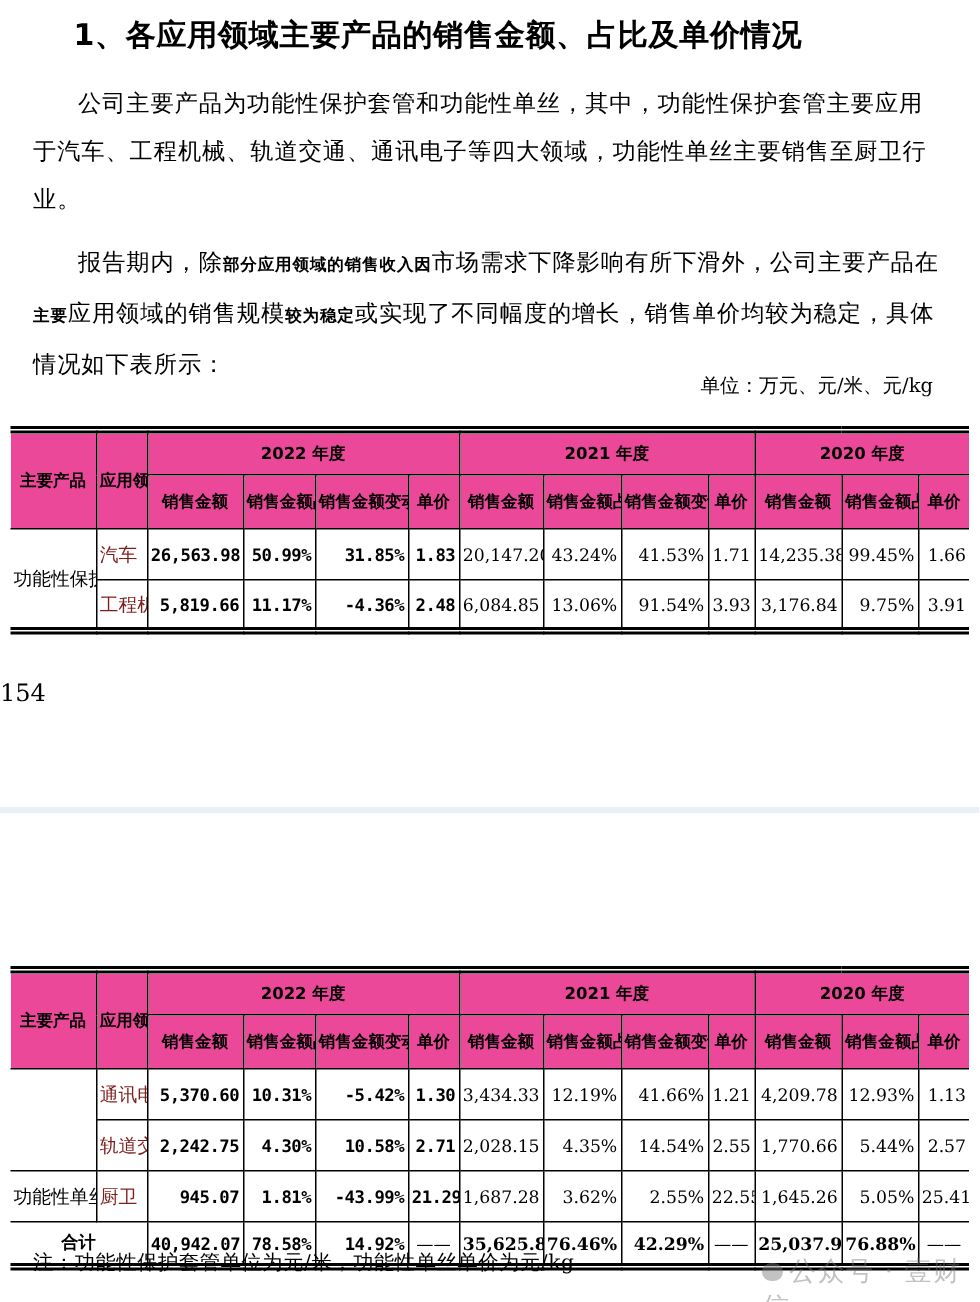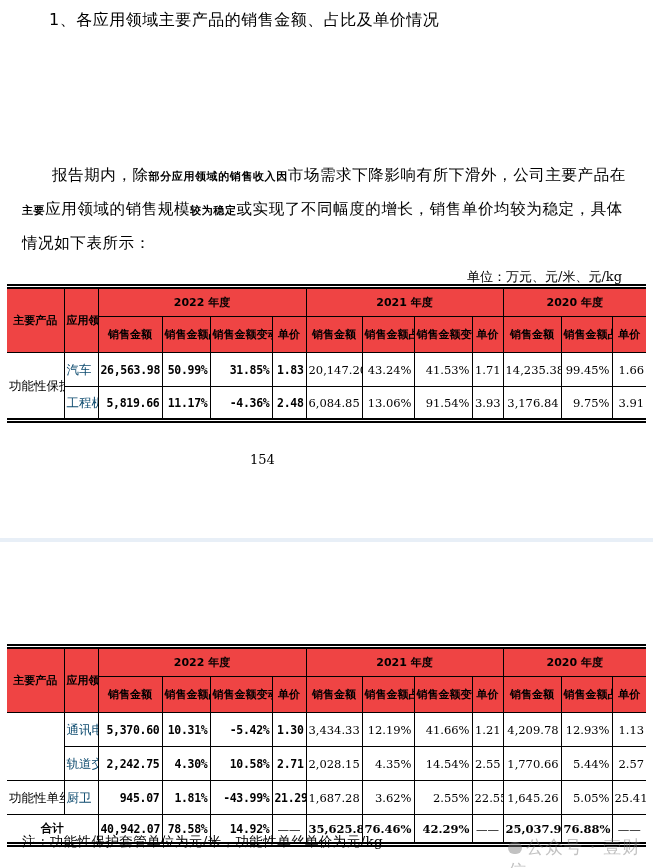--- a/index.html
+++ b/index.html
@@ -7,72 +7,73 @@
     width: 653px; height: 868px; position: relative; overflow: hidden;
     background: #ffffff; color: #000;
     font-family: "DejaVu Serif", "Liberation Serif", serif;
   }
   .page { position: absolute; left: 0; width: 653px; background: #fff; }
   .page1 { top: 0; height: 538px; }
   .gap { position: absolute; left: 0; top: 538px; width: 653px; height: 4px; background: #e8eff7; }
   .page2 { top: 542px; height: 326px; }
 
   .heading {
-    position: absolute; left: 49px; top: 10px; font-size: 16px; font-weight: normal;
+    position: absolute; left: 49px; top: 10px; font-size: 20px; font-weight: bold;
     font-family: "DejaVu Sans", "Liberation Sans", sans-serif; letter-spacing: 0.5px;
   }
   .para { position: absolute; left: 22px; width: 608px; font-size: 15.5px; line-height: 32px; letter-spacing: 0.6px; }
   .para .indent { display: inline-block; width: 30px; }
   .p1 { top: 53px; }
   .p2 { top: 159px; }
   .bold { font-weight: bold; font-family: "DejaVu Sans", sans-serif; font-size: 11px; }
-  .unit { position: absolute; right: 31px; top: 268px; font-size: 13px; }
-  .pagenum { position: absolute; left: 0; width: 525px; text-align: center; top: 452px; font-size: 13px; }
+  .unit { position: absolute; right: 31px; top: 248px; font-size: 13px; }
+  .pagenum { position: absolute; left: 0; width: 525px; text-align: left; top: 452px; font-size: 16px; }
 
   table.data {
     position: absolute; left: 7px; width: 639px; border-collapse: collapse; table-layout: fixed;
     font-size: 11.5px;
     border-top: 5px double #000; border-bottom: 5px double #000;
   }
   .t1 { top: 284px; }
   .t2 { top: 102px; }
   table.data td, table.data th {
     border: 1px solid #000; padding: 0 2px; overflow: hidden; white-space: nowrap;
   }
   table.data tr > *:first-child { border-left: none; }
   table.data tr > *:last-child { border-right: none; }
   table.data th {
-    background: #ef4444; font-weight: bold; text-align: center; line-height: 14px;
+    background: #ec4899; font-weight: bold; text-align: center; line-height: 14px;
     font-family: "DejaVu Sans", sans-serif; font-size: 11px;
   }
   .hdr-year { height: 30px; }
   .hdr-sub { height: 36px; white-space: normal !important; }
   th.wrap { white-space: normal; }
   td.num { text-align: right; font-family: "DejaVu Serif", serif; font-size: 11.5px; }
   td.bnum { text-align: right; font-weight: bold; font-family: "DejaVu Sans Mono", monospace; font-size: 11.5px; letter-spacing: -0.3px; }
-  td.field { text-align: left; font-size: 12.5px; line-height: 16px; white-space: normal; color: #0c4a6e; }
+  td.field { text-align: left; font-size: 12.5px; line-height: 16px; white-space: normal; color: #7f1d1d; }
   td.product { text-align: left; font-size: 12.5px; line-height: 18px; white-space: normal; vertical-align: middle; }
   td.total-label { text-align: center; font-weight: bold; font-family: "DejaVu Sans", sans-serif; }
   td.sumnum { text-align: right; font-weight: bold; font-family: "DejaVu Serif", serif; }
   td.dash { text-align: center; }
   .row-tall { height: 34px; }
   .row-total { height: 30px; }
 
   .note { position: absolute; left: 22px; top: 291px; font-size: 13.5px; letter-spacing: 0.4px; }
   .watermark {
     position: absolute; left: 508px; top: 293px; font-size: 18px; color: rgba(120,120,120,0.45);
     font-family: "DejaVu Sans", sans-serif; letter-spacing: 1px;
   }
   .wm-icon { display: inline-block; width: 14px; height: 12px; border-radius: 7px; background: rgba(120,120,120,0.45); margin-right: 4px; vertical-align: middle; }
 </style>
 </head>
 <body>
 
 <div class="page page1">
   <div class="heading">1、各应用领域主要产品的销售金额、占比及单价情况</div>
+  <div class="para p1"><span class="indent"></span><span>公司主要产品为功能性保护套管和功能性单丝，其中，功能性保护套管主要应用于汽车、工程机械、轨道交通、通讯电子等四大领域，功能性单丝主要销售至厨卫行业。</span></div>
   <div class="para p2"><span class="indent"></span><span>报告期内，除</span><span class="bold">部分应用领域的销售收入因</span><span>市场需求下降影响有所下滑外，公司主要产品在</span><span class="bold">主要</span><span>应用领域的销售规模</span><span class="bold">较为稳定</span><span>或实现了不同幅度的增长，销售单价均较为稳定，具体情况如下表所示：</span></div>
   <div class="unit">单位：万元、元/米、元/kg</div>
 
   <table class="data t1">
     <colgroup>
       <col style="width:57px">
         <col style="width:34px">
         <col style="width:64px">
         <col style="width:48px">
         <col style="width:62px">

